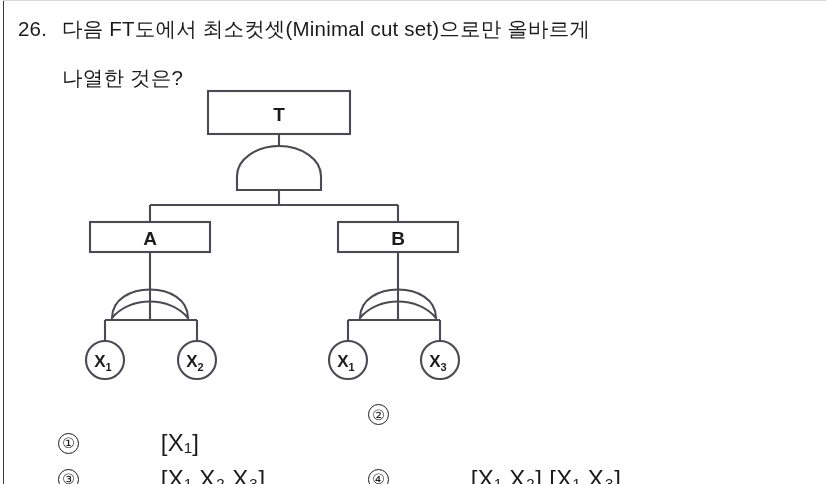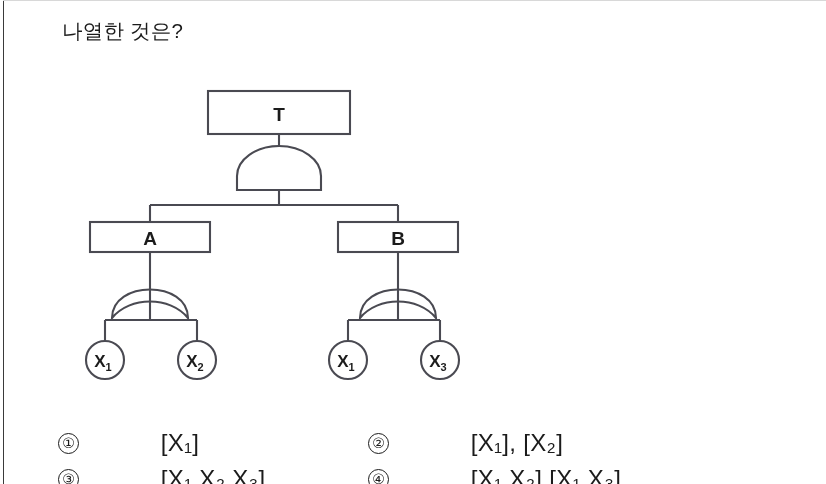--- a/index.html
+++ b/index.html
@@ -55,21 +55,21 @@
   }
   .q-num {
     width: 44px;
     flex: 0 0 44px;
     font-size: 20.5px;
   }
   .q-text {
     flex: 1 1 auto;
   }
   .q-line-2 {
-    margin-top: 2px;
+    margin-top: 19px;
     padding-left: 44px;
   }
 
   
   .diagram {
     position: absolute;
     left: 0;
     top: 80px;
     width: 560px;
     height: 310px;
@@ -120,20 +120,24 @@
 </style>
 </head>
 <body>
 
 <div id="page">
 
   <div class="page-edge-left"></div>
   <div class="page-edge-top"></div>
 
   <div class="question">
+    <div class="q-line">
+      <span class="q-num">26.</span>
+      <span class="q-text">다음 FT도에서 최소컷셋(Minimal cut set)으로만 올바르게</span>
+    </div>
     <div class="q-line q-line-2">
       <span class="q-text">나열한 것은?</span>
     </div>
   </div>
 
   <div class="diagram">
     <svg width="560" height="310" viewBox="0 0 560 310" xmlns="http://www.w3.org/2000/svg">
       <g fill="none" stroke="#4a4a52" stroke-width="2.1" stroke-linecap="butt">
 
         <rect x="208" y="11" width="142" height="43" fill="#ffffff"></rect>
@@ -212,23 +216,20 @@
 
     <div class="opt-row">
       <div class="opt opt-col-1">
         <span class="opt-marker">①</span>
         <span class="opt-label">
           <span>[X₁]</span>
         </span>
       </div>
       <div class="opt opt-col-2">
         <span class="opt-marker">②</span>
-        <span class="opt-label">
-          <span>[X₁], [X₂]</span>
-        </span>
       </div>
     </div>
 
     <div class="opt-row">
       <div class="opt opt-col-1">
         <span class="opt-marker">③</span>
         <span class="opt-label">
           <span>[X₁,X₂,X₃]</span>
         </span>
       </div>

